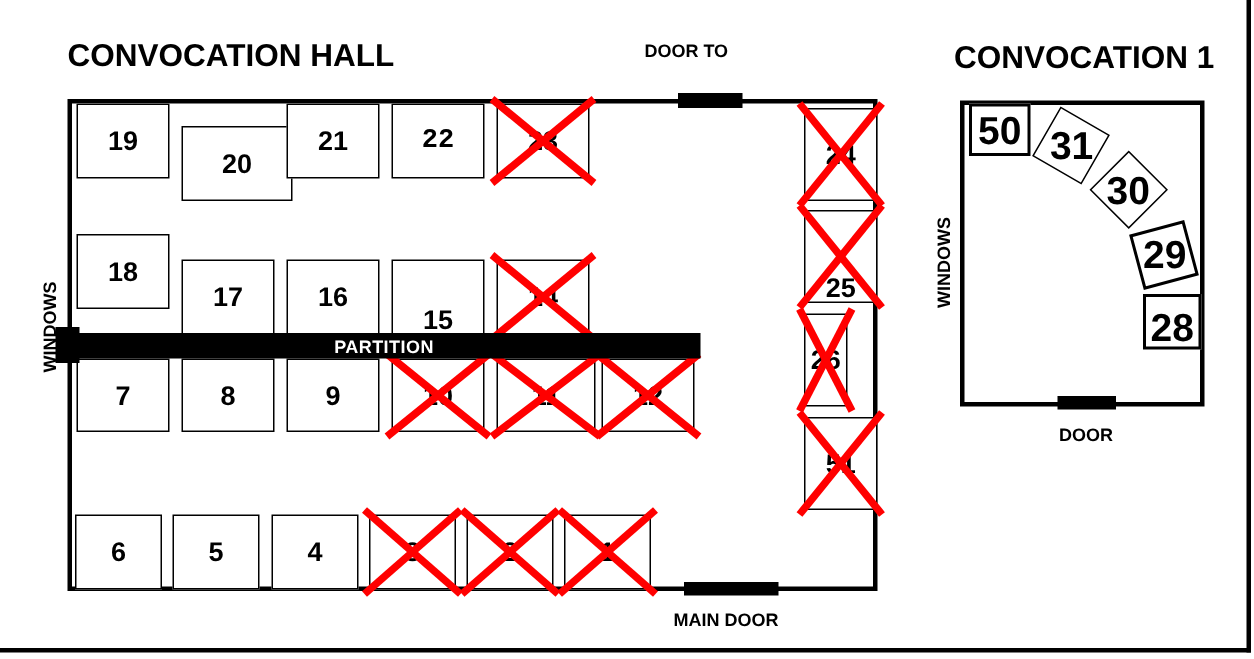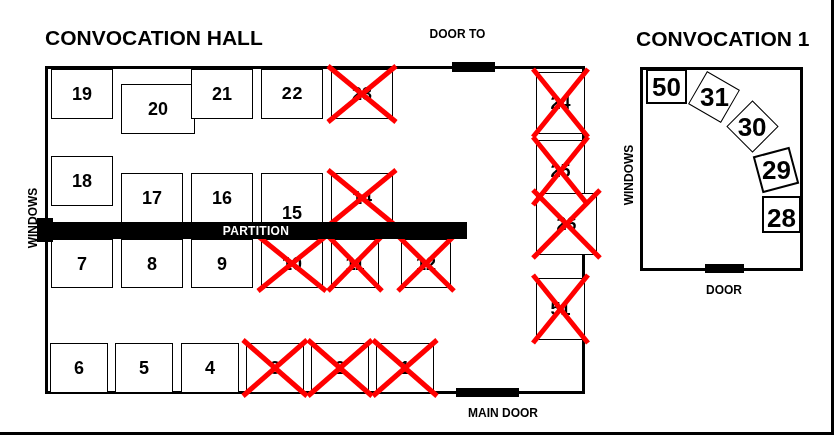--- a/index.html
+++ b/index.html
@@ -17,21 +17,21 @@
     white-space:nowrap;
   }
   .hall-title{left:45px;top:26px;}
   .conv1-title{left:636px;top:27px;}
   .small-label{
     position:absolute;
     font-size:12px;font-weight:bold;
     text-align:center;white-space:nowrap;
   }
   .door-to{left:420px;top:27px;width:75px;}
-  .main-door-label{left:453px;top:406px;width:100px;}
+  .main-door-label{left:434px;top:406px;width:100px;}
   .conv1-door-label{left:694px;top:283px;width:60px;}
   .vlabel{
     position:absolute;width:60px;height:60px;
     display:flex;align-items:center;justify-content:center;
     font-size:12px;font-weight:bold;
     transform:rotate(-90deg);
     white-space:nowrap;
   }
   .hall-windows{left:3px;top:188px;}
   .conv1-windows{left:599px;top:145px;}
@@ -145,28 +145,28 @@
       <div class="booth" data-name="booth-9" style="left: 191px; top: 239px; width: 62px; height: 49px;">
         <span class="booth-num" data-name="booth-number">9</span>
       </div>
       <div class="booth crossed" data-name="booth-10" style="left: 261px; top: 239px; width: 62px; height: 49px;">
         <span class="booth-num" data-name="booth-number">10</span>
         <svg class="cross" viewBox="0 0 100 100" preserveAspectRatio="none" data-name="cross-x-icon">
           <line x1="0" y1="0" x2="100" y2="100" vector-effect="non-scaling-stroke"></line>
           <line x1="100" y1="0" x2="0" y2="100" vector-effect="non-scaling-stroke"></line>
         </svg>
       </div>
-      <div class="booth crossed" data-name="booth-11" style="left: 331px; top: 239px; width: 48px; height: 49px;">
+      <div class="booth crossed" data-name="booth-11" style="left: 331px; top: 239px; width: 66px; height: 49px;">
         <span class="booth-num" data-name="booth-number">11</span>
         <svg class="cross" viewBox="0 0 100 100" preserveAspectRatio="none" data-name="cross-x-icon">
           <line x1="0" y1="0" x2="100" y2="100" vector-effect="non-scaling-stroke"></line>
           <line x1="100" y1="0" x2="0" y2="100" vector-effect="non-scaling-stroke"></line>
         </svg>
       </div>
-      <div class="booth crossed" data-name="booth-12" style="left: 401px; top: 239px; width: 50px; height: 49px; align-items: center;">
+      <div class="booth crossed" data-name="booth-12" style="left: 401px; top: 239px; width: 62px; height: 49px; align-items: center;">
         <span class="booth-num" data-name="booth-number">12</span>
         <svg class="cross" viewBox="0 0 100 100" preserveAspectRatio="none" data-name="cross-x-icon">
           <line x1="0" y1="0" x2="100" y2="100" vector-effect="non-scaling-stroke"></line>
           <line x1="100" y1="0" x2="0" y2="100" vector-effect="non-scaling-stroke"></line>
         </svg>
       </div>
       <div class="booth" data-name="booth-6" style="left: 50px; top: 343px; width: 58px; height: 50px;">
         <span class="booth-num" data-name="booth-number">6</span>
       </div>
       <div class="booth" data-name="booth-5" style="left: 115px; top: 343px; width: 58px; height: 50px;">
@@ -196,28 +196,28 @@
           <line x1="100" y1="0" x2="0" y2="100" vector-effect="non-scaling-stroke"></line>
         </svg>
       </div>
       <div class="booth crossed" data-name="booth-24" style="left: 536px; top: 72px; width: 49px; height: 62px;">
         <span class="booth-num" data-name="booth-number">24</span>
         <svg class="cross" viewBox="0 0 100 100" preserveAspectRatio="none" data-name="cross-x-icon">
           <line x1="0" y1="0" x2="100" y2="100" vector-effect="non-scaling-stroke"></line>
           <line x1="100" y1="0" x2="0" y2="100" vector-effect="non-scaling-stroke"></line>
         </svg>
       </div>
-      <div class="booth crossed" data-name="booth-25" style="left: 536px; top: 140px; width: 49px; height: 62px;">
+      <div class="booth crossed" data-name="booth-25" style="left: 536px; top: 140px; width: 49px; height: 62px; align-items: flex-end;">
         <span class="booth-num" data-name="booth-number">25</span>
         <svg class="cross" viewBox="0 0 100 100" preserveAspectRatio="none" data-name="cross-x-icon">
           <line x1="0" y1="0" x2="100" y2="100" vector-effect="non-scaling-stroke"></line>
           <line x1="100" y1="0" x2="0" y2="100" vector-effect="non-scaling-stroke"></line>
         </svg>
       </div>
-      <div class="booth crossed" data-name="booth-26" style="left: 536px; top: 193px; width: 61px; height: 62px;">
+      <div class="booth crossed" data-name="booth-26" style="left: 536px; top: 209px; width: 29px; height: 62px;">
         <span class="booth-num" data-name="booth-number">26</span>
         <svg class="cross" viewBox="0 0 100 100" preserveAspectRatio="none" data-name="cross-x-icon">
           <line x1="0" y1="0" x2="100" y2="100" vector-effect="non-scaling-stroke"></line>
           <line x1="100" y1="0" x2="0" y2="100" vector-effect="non-scaling-stroke"></line>
         </svg>
       </div>
       <div class="booth crossed" data-name="booth-27" style="left: 536px; top: 278px; width: 49px; height: 62px;">
         <span class="booth-num" data-name="booth-number">51</span>
         <svg class="cross" viewBox="0 0 100 100" preserveAspectRatio="none" data-name="cross-x-icon">
           <line x1="0" y1="0" x2="100" y2="100" vector-effect="non-scaling-stroke"></line>

